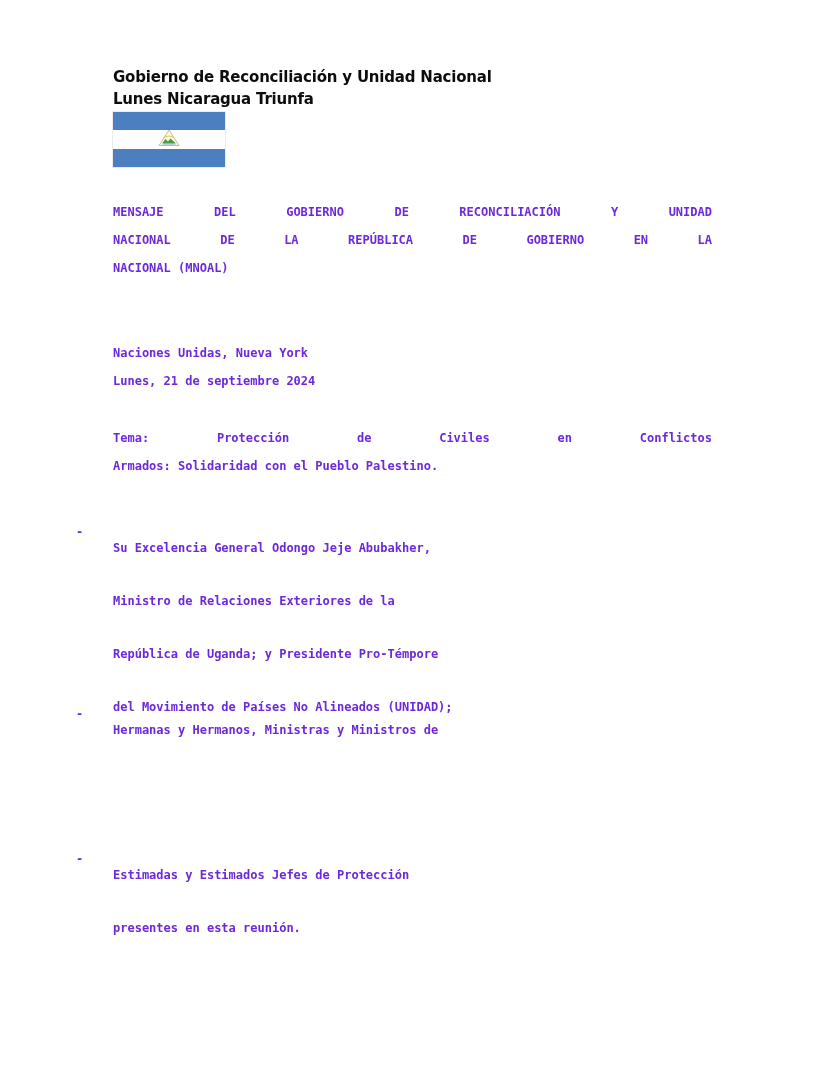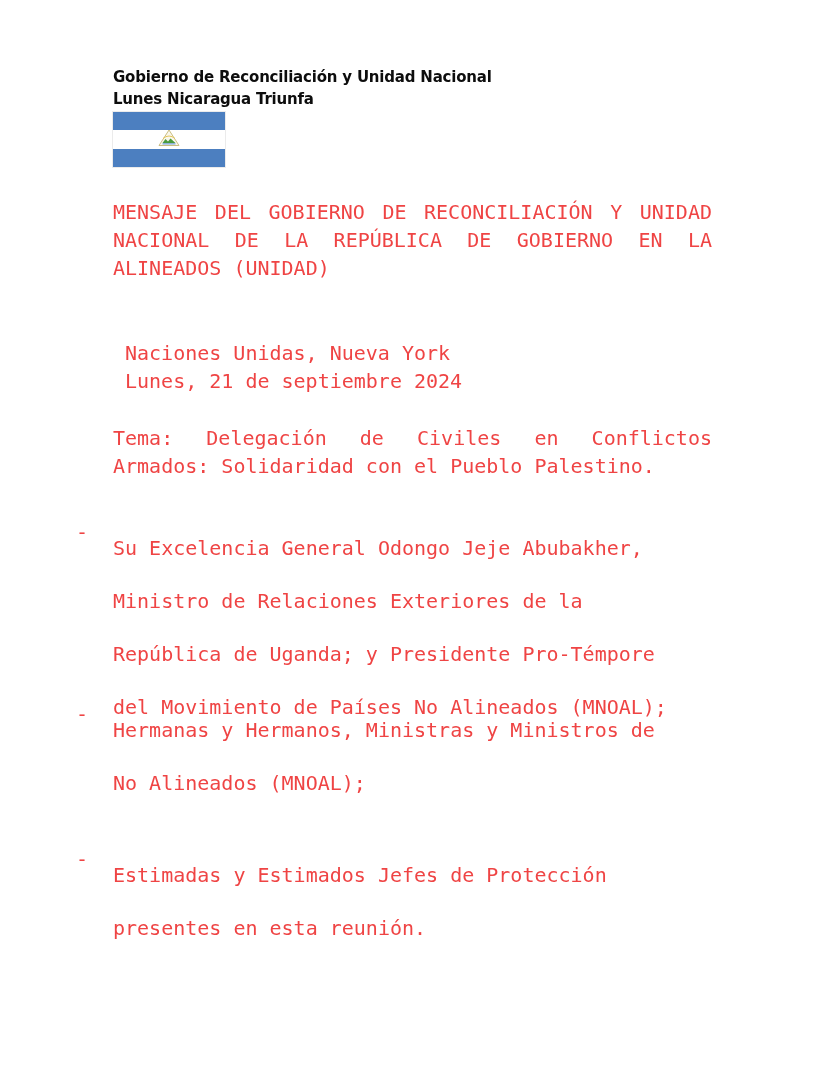--- a/index.html
+++ b/index.html
@@ -40,23 +40,23 @@
   .flag .stripe { flex: 1; }
   .flag .emblem {
     position: absolute;
     left: 50%;
     top: 50%;
     transform: translate(-50%, -50%);
   }
   
   .mono {
     font-family: "DejaVu Sans Mono", "Liberation Mono", monospace;
-    font-weight: normal;
-    font-size: 20px;
-    color: #ef4444;
+    font-weight: bold;
+    font-size: 12px;
+    color: #6d28d9;
     letter-spacing: 0;
   }
   .block {
     position: absolute;
     left: 113px;
     width: 599px;
   }
   .lh28 .line { line-height: 28px; }
   .lh37 .line { line-height: 37px; margin-top: 16px; }
   .line { white-space: pre-wrap; }
@@ -99,48 +99,47 @@
         <path d="M6,9.5 Q12,4.5 18,9.5" stroke="#e3c65c" stroke-width="1" fill="none"></path>
         <path d="M5.5,14 L8.5,10 L11,12.5 L13.5,9.5 L18.5,14 Z" fill="#4a9b3e"></path>
         <rect x="5.5" y="14" width="13" height="1.6" fill="#8fb3da"></rect>
       </svg>
     </span>
   </div>
 
   <div class="block mono lh28" style="top:198px;">
     <div class="line just">MENSAJE DEL GOBIERNO DE RECONCILIACIÓN Y UNIDAD</div>
     <div class="line just">NACIONAL DE LA REPÚBLICA DE GOBIERNO EN LA</div>
-    <div class="line">ALINEADOS (UNIDAD)</div>
+    <div class="line">NACIONAL (MNOAL)</div>
   </div>
 
-  <div class="block mono lh28" style="top:339px;margin-left:12px;">
+  <div class="block mono lh28" style="top:339px;">
     <div class="line">Naciones Unidas, Nueva York</div>
     <div class="line">Lunes, 21 de septiembre 2024</div>
   </div>
 
   <div class="block mono lh28" style="top:424px;">
-    <div class="line just">Tema: Delegación de Civiles en Conflictos</div>
+    <div class="line just">Tema: Protección de Civiles en Conflictos</div>
     <div class="line">Armados: Solidaridad con el Pueblo Palestino.</div>
   </div>
 
   <div class="bullet mono lh37" style="top:514px;">
     <span class="marker">-</span>
     <div class="b-lines">
       <div class="line">Su Excelencia General Odongo Jeje Abubakher,</div>
       <div class="line">Ministro de Relaciones Exteriores de la</div>
       <div class="line">República de Uganda; y Presidente Pro-Témpore</div>
-      <div class="line">del Movimiento de Países No Alineados (MNOAL);</div>
+      <div class="line">del Movimiento de Países No Alineados (UNIDAD);</div>
     </div>
   </div>
 
   <div class="bullet mono lh37" style="top:696px;">
     <span class="marker">-</span>
     <div class="b-lines">
       <div class="line">Hermanas y Hermanos, Ministras y Ministros de</div>
-      <div class="line">No Alineados (MNOAL);</div>
     </div>
   </div>
 
   <div class="bullet mono lh37" style="top:841px;">
     <span class="marker">-</span>
     <div class="b-lines">
       <div class="line">Estimadas y Estimados Jefes de Protección</div>
       <div class="line">presentes en esta reunión.</div>
     </div>
   </div>

